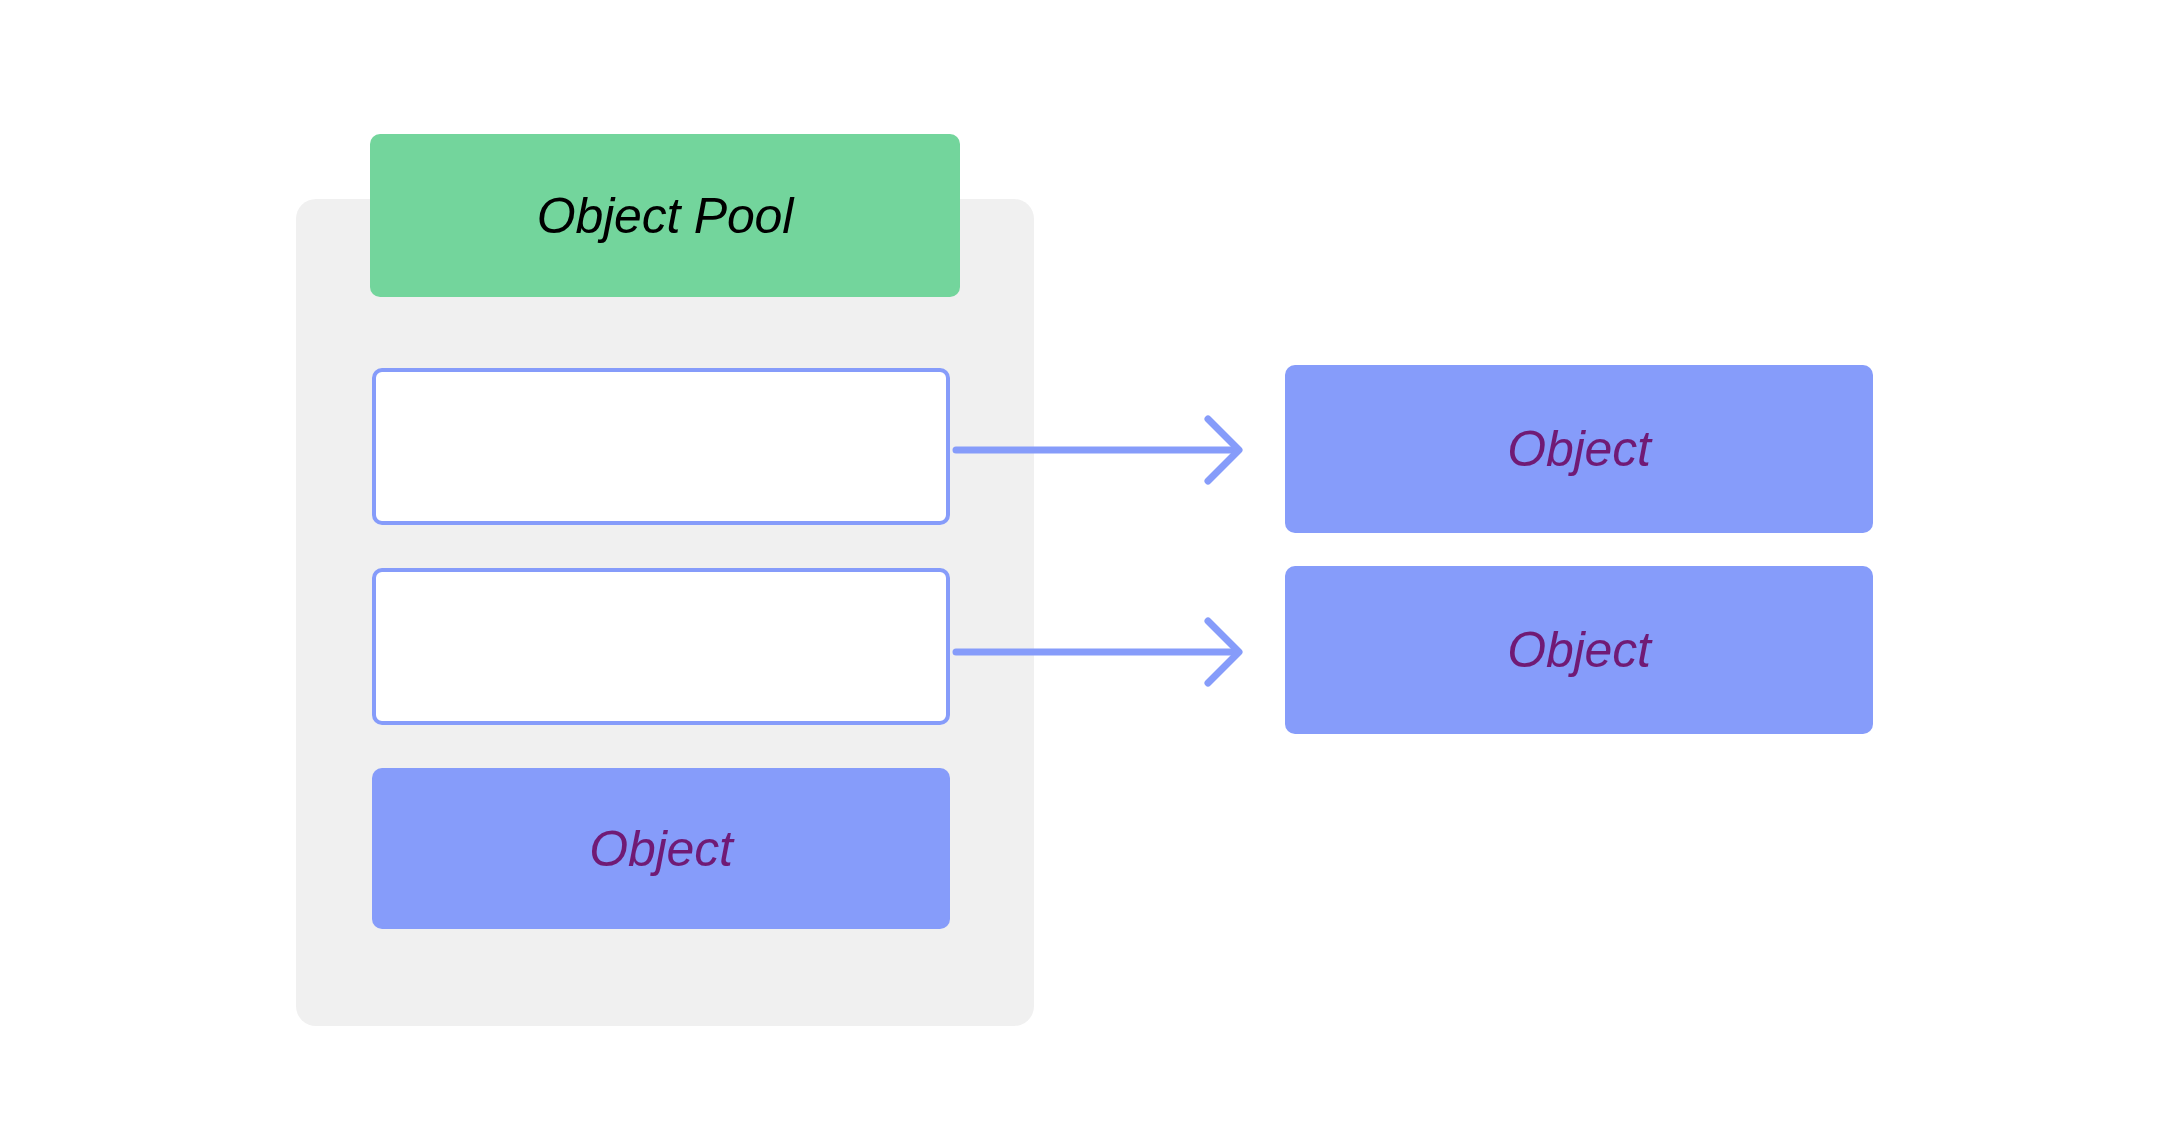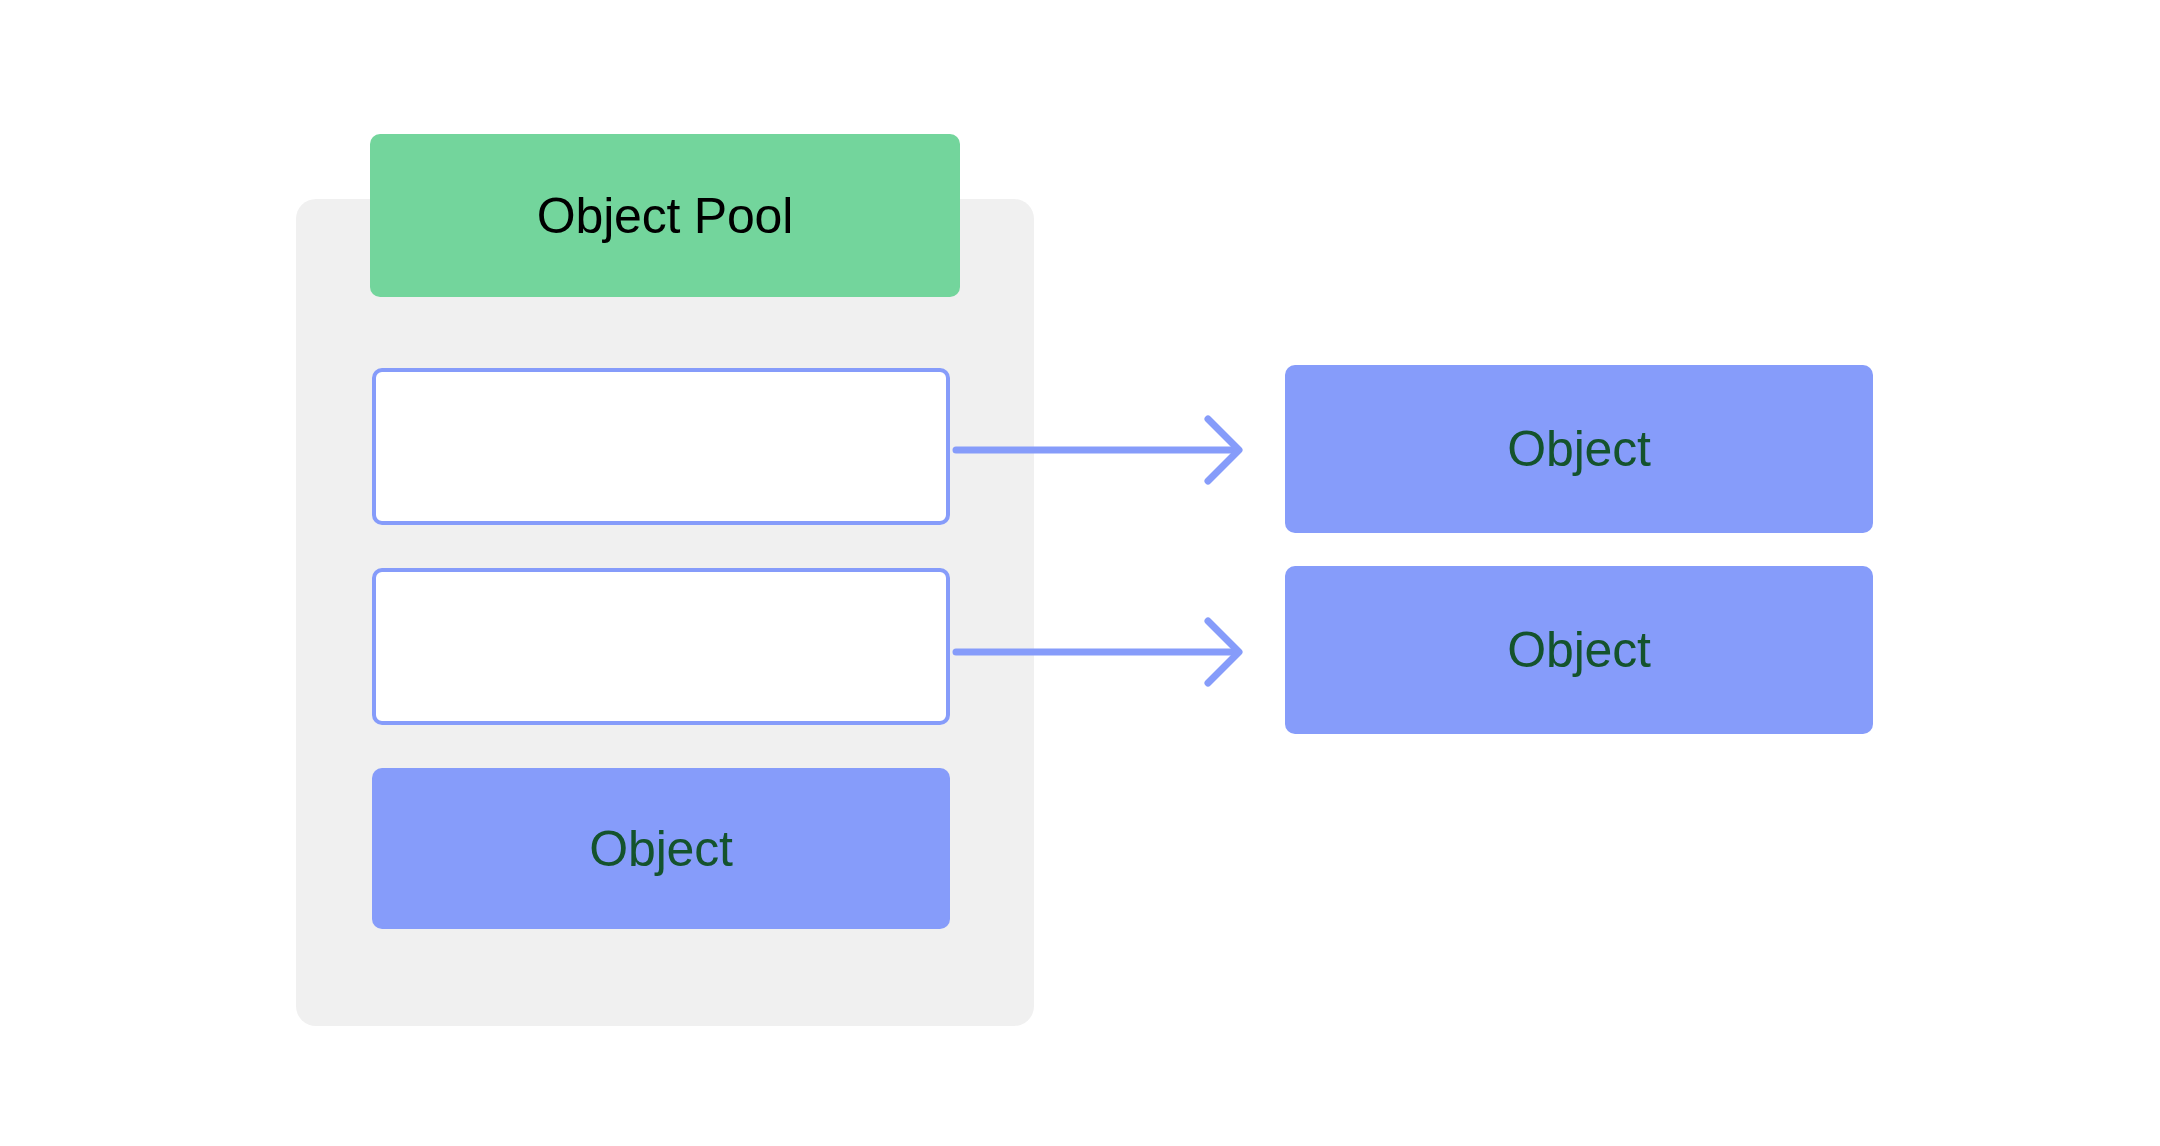--- a/index.html
+++ b/index.html
@@ -11,20 +11,21 @@
     width: 2160px;
     height: 1146px;
     font-family: "Liberation Sans", sans-serif;
     overflow: hidden;
   }
   #stage {
     position: relative;
     width: 1928px;
     height: 1146px;
     background: #ffffff;
+    font-style: italic;
   }
 
   
   .pool-container {
     position: absolute;
     left: 296px;
     top: 199px;
     width: 738px;
     height: 827px;
     background: #f0f0f0;
@@ -91,21 +92,21 @@
     display: flex;
     align-items: center;
     justify-content: center;
   }
   .object-card-1 { top: 365px; }
   .object-card-2 { top: 566px; }
 
   .object-label {
     font-size: 50px;
     font-weight: 500;
-    color: #14532d;
+    color: #701a75;
     letter-spacing: -0.2px;
     line-height: 1;
   }
 
   
   .arrows-layer {
     position: absolute;
     left: 0;
     top: 0;
     width: 2160px;

